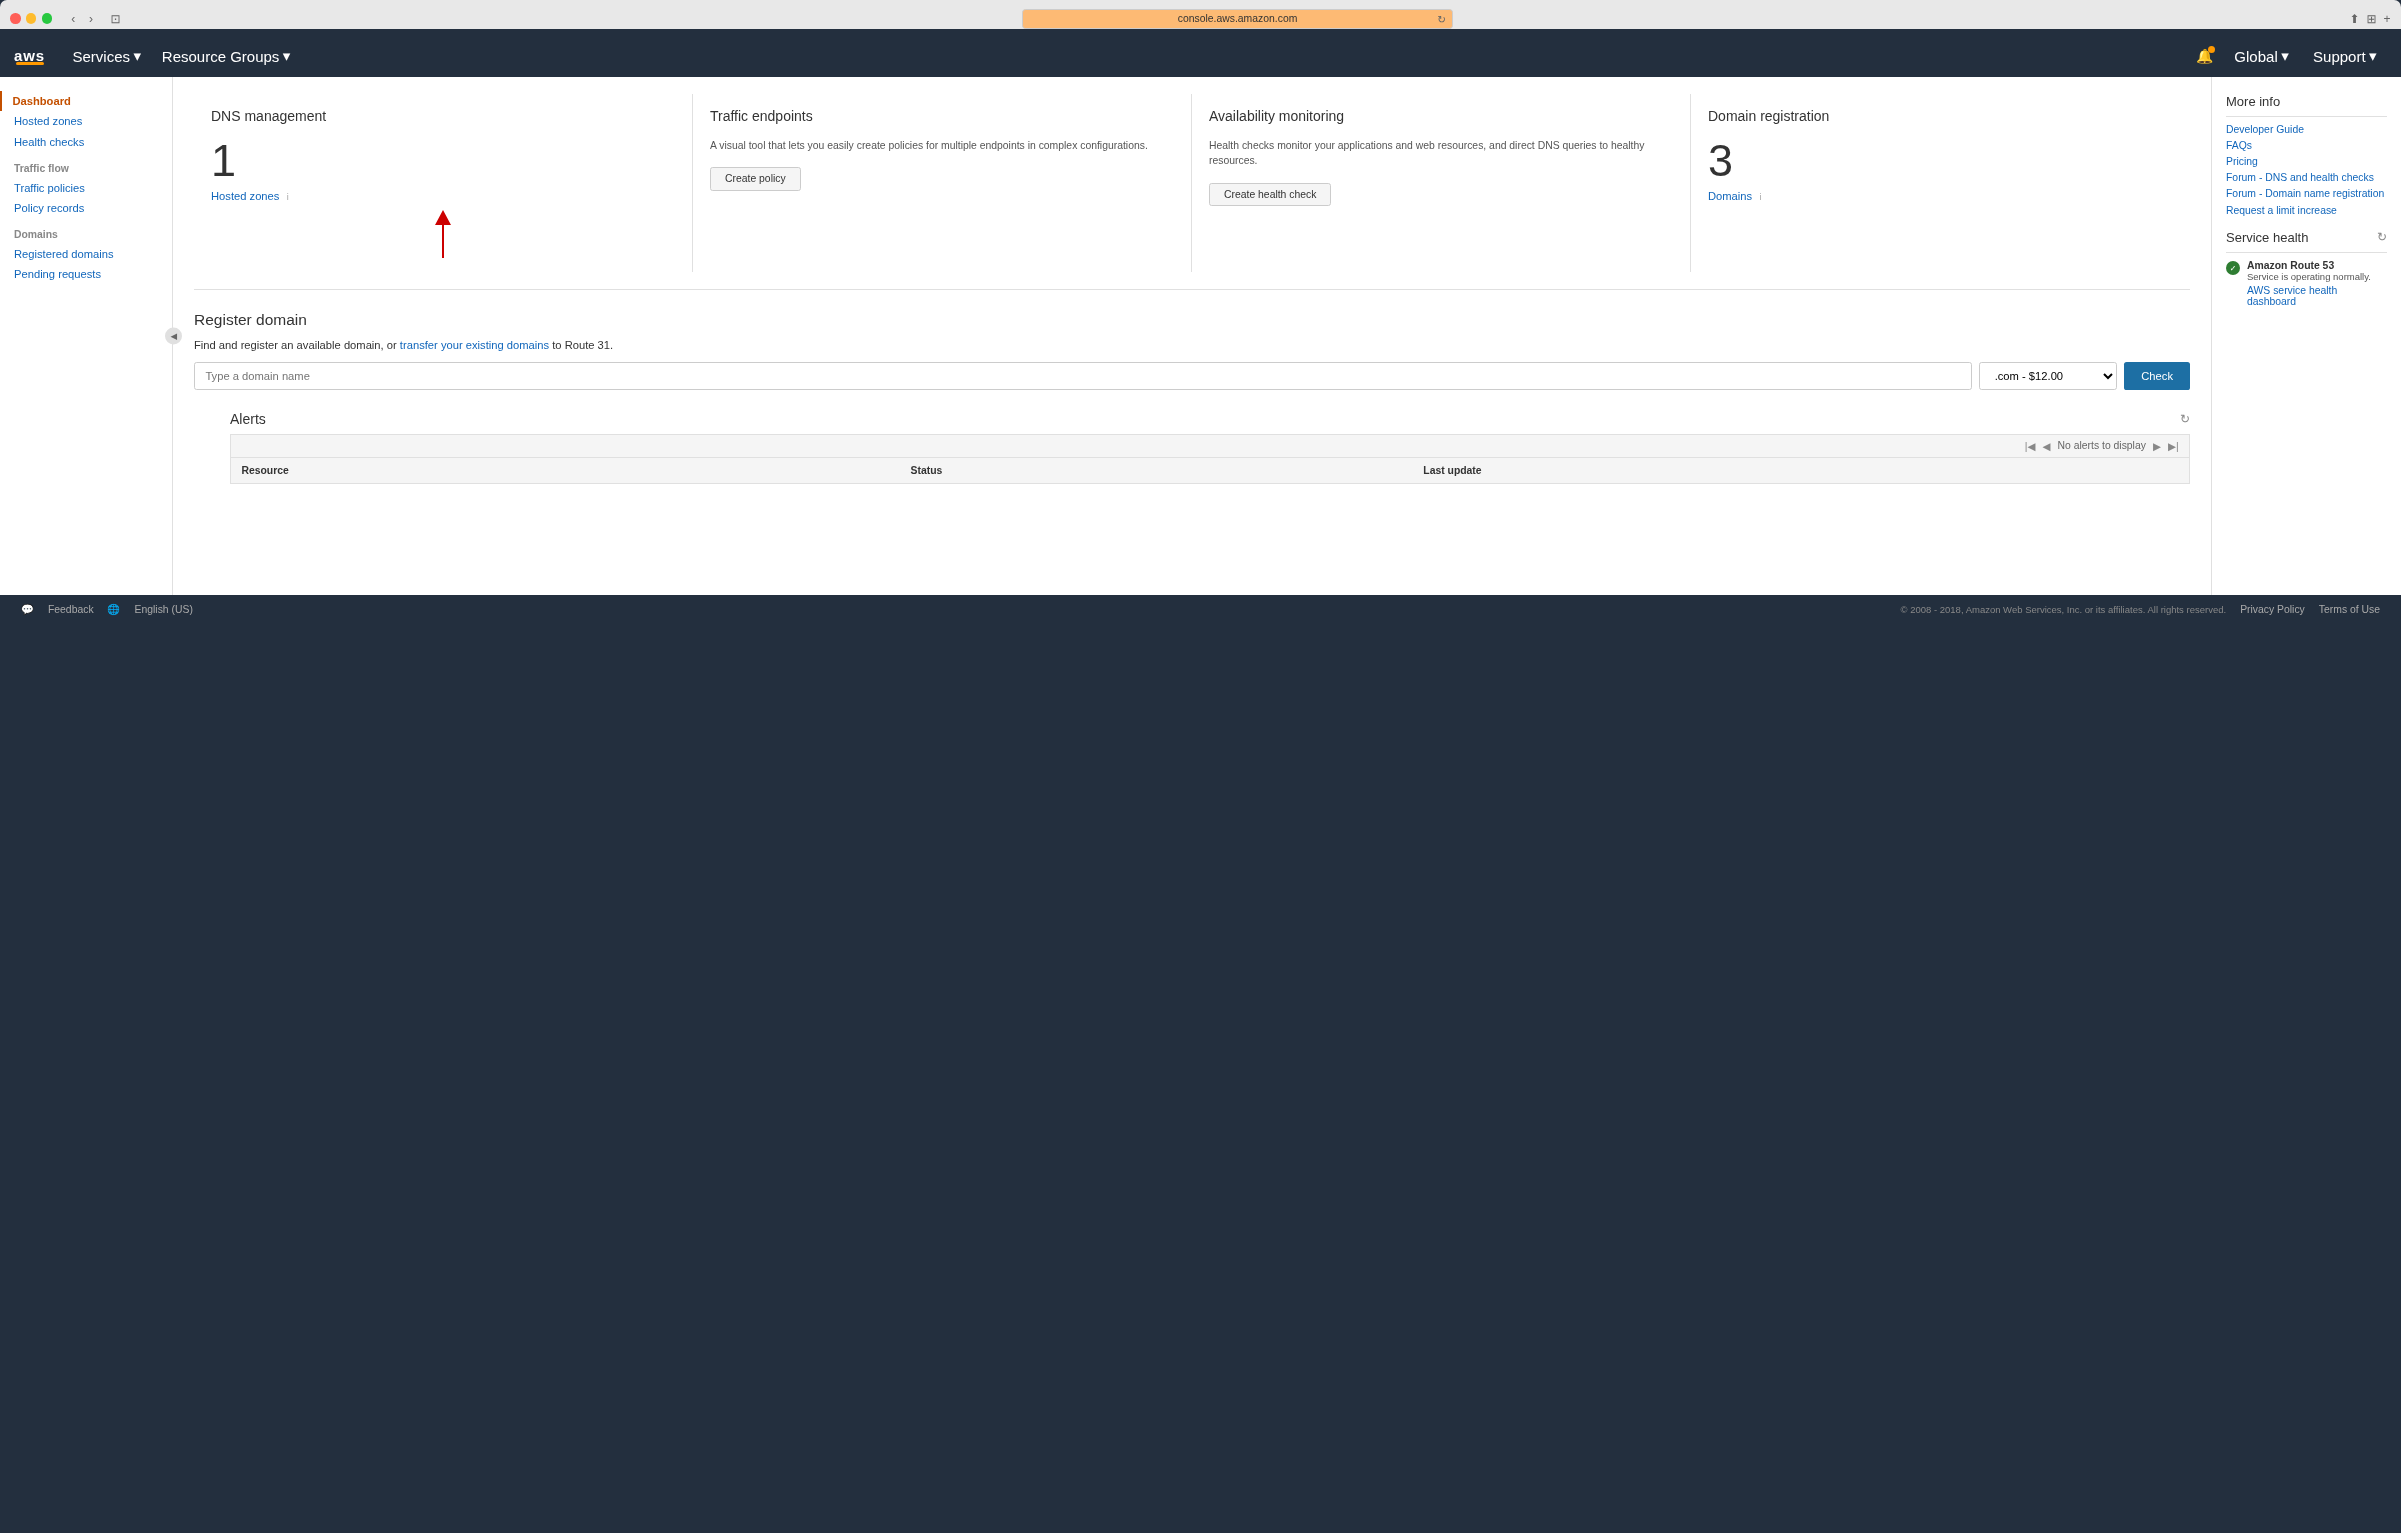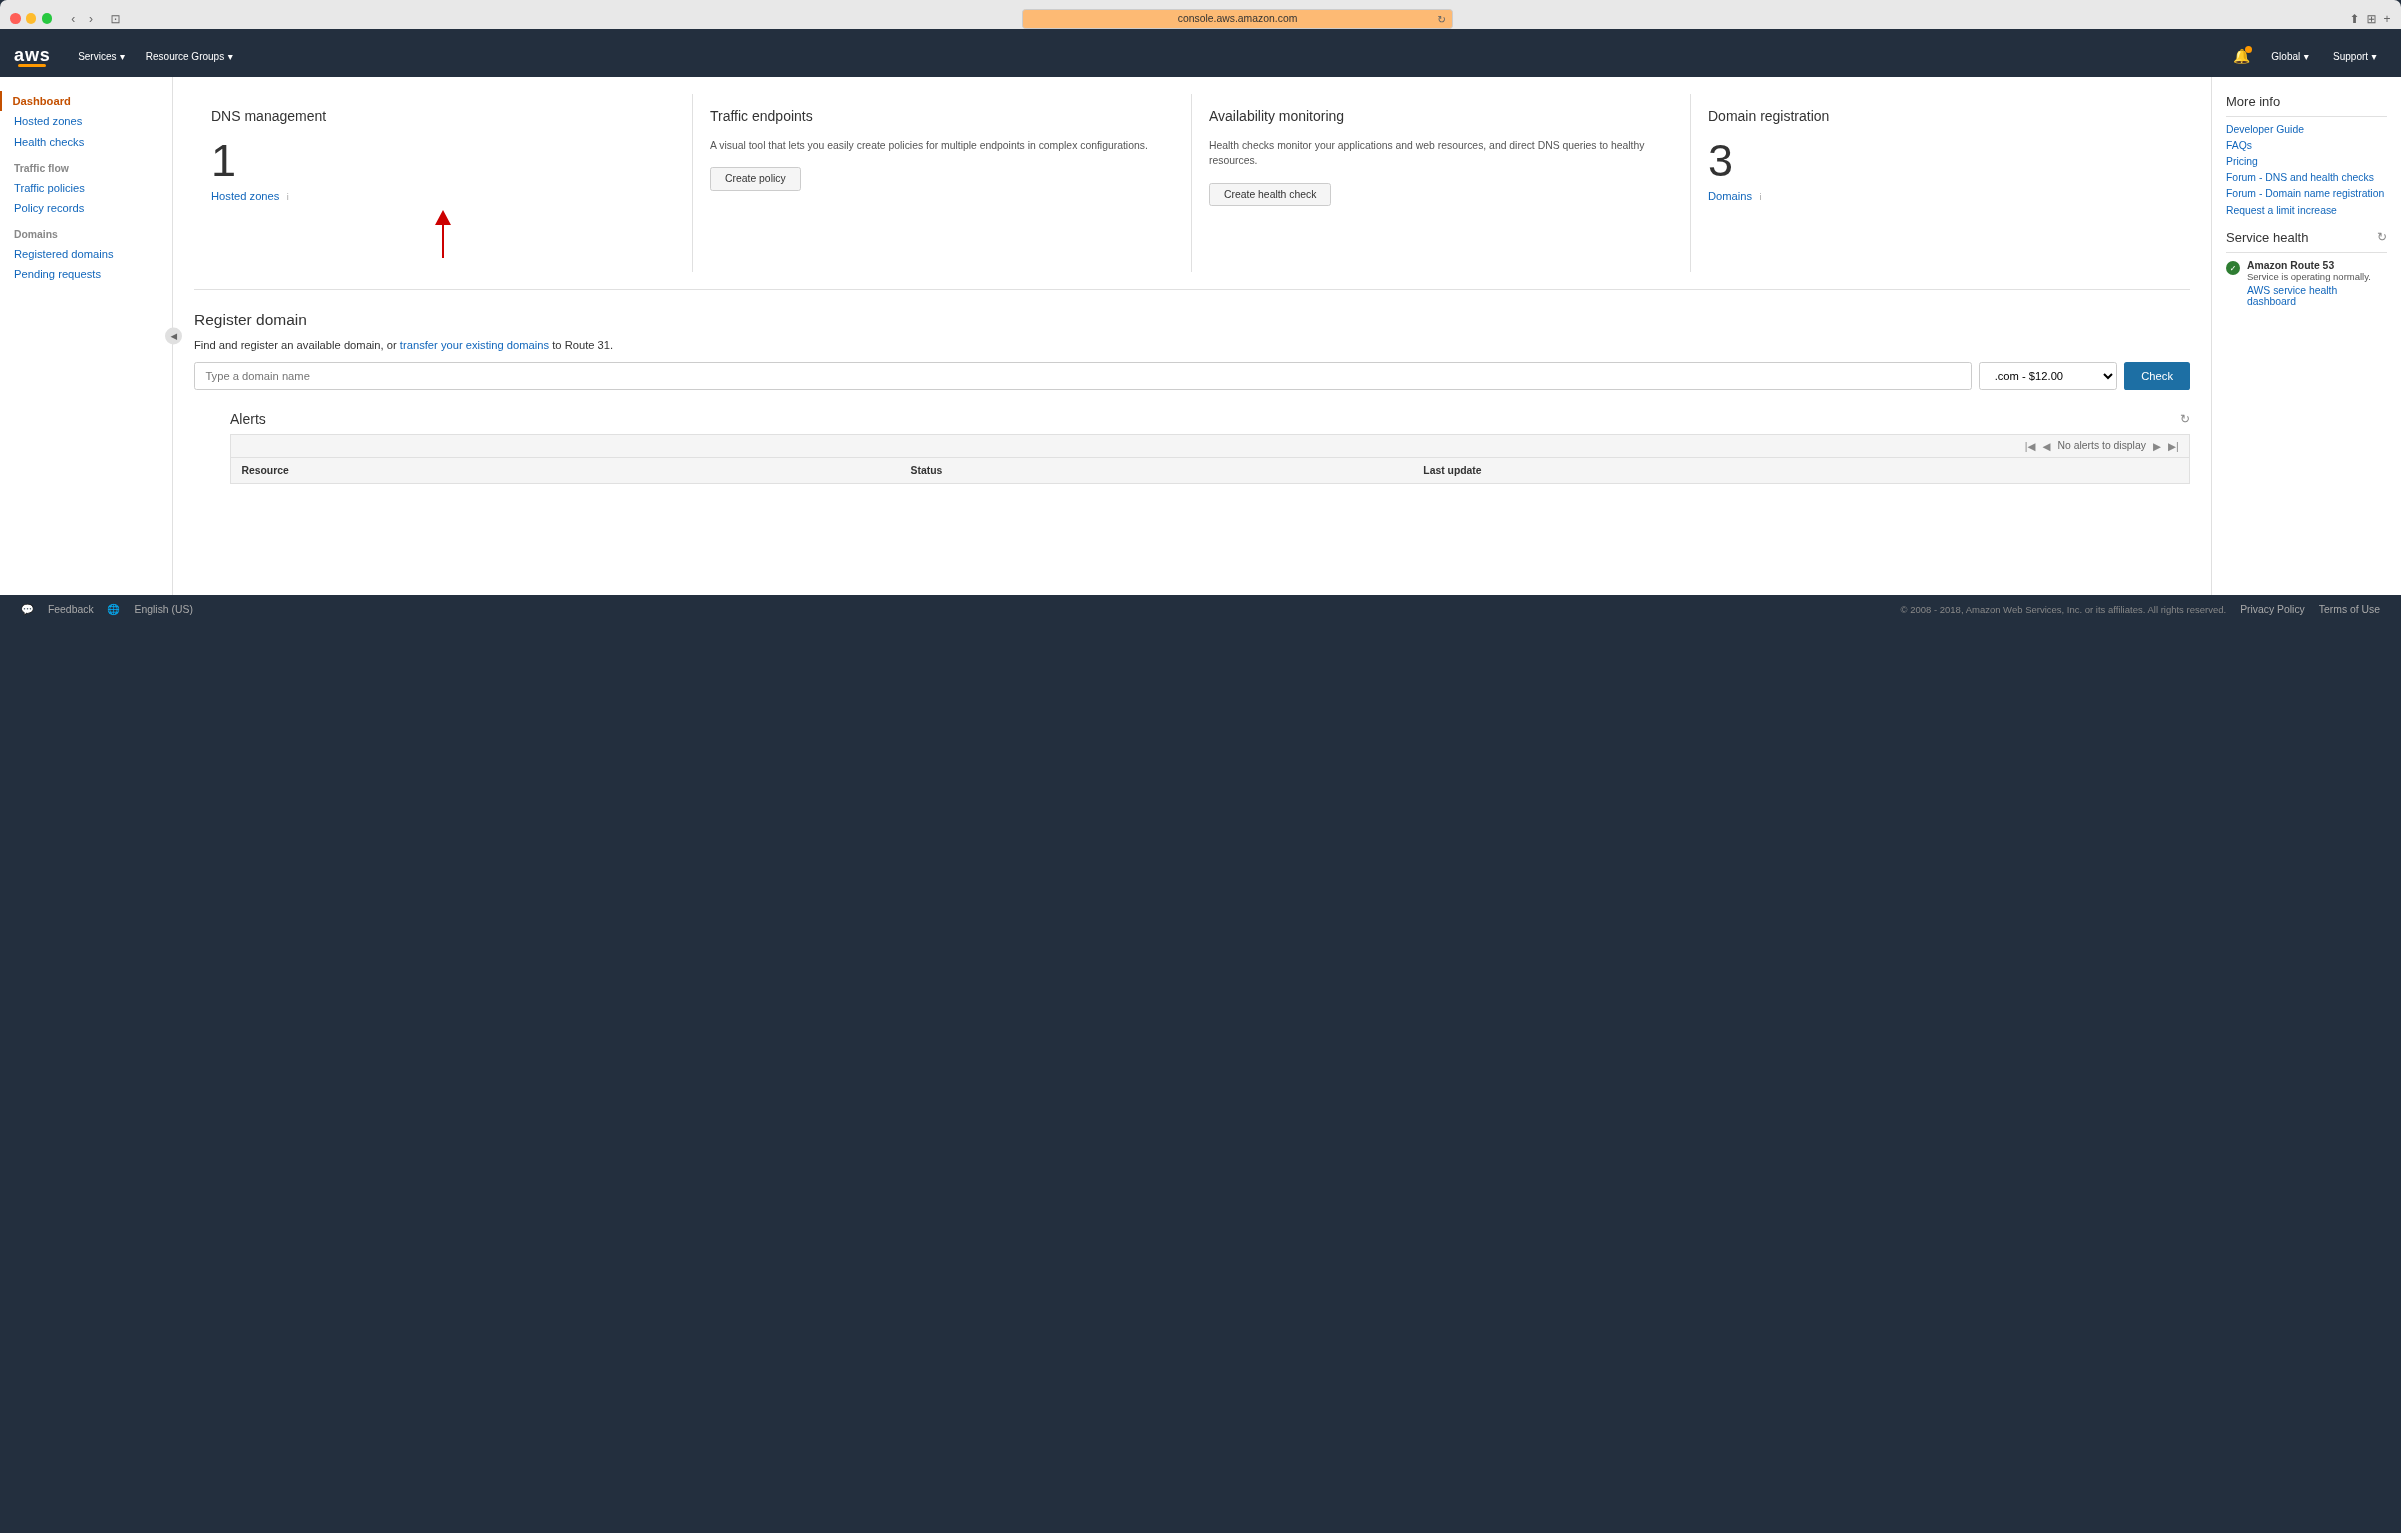--- a/index.html
+++ b/index.html
@@ -72,34 +72,34 @@
       height: 41px;
     }
     .aws-logo {
       margin-right: 17px;
       display: flex;
       flex-direction: column;
       align-items: center;
     }
     .aws-logo-text {
       color: white;
-      font-size: 18px;
+      font-size: 15px;
       font-weight: bold;
       letter-spacing: 0.9px;
     }
     .aws-logo-underline {
       width: 28px;
       height: 2.6px;
       background: #ff9900;
       border-radius: 1.7px;
       margin-top: -1.7px;
     }
     .nav-btn-aws {
       background: none; border: none; color: white;
-      font-size: 10px; cursor: pointer; padding: 0 10.4px;
+      font-size: 15px; cursor: pointer; padding: 0 10.4px;
       display: flex; align-items: center; gap: 3.5px;
       height: 41px;
     }
     .nav-spacer { flex: 1; }
     .nav-right { display: flex; align-items: center; gap: 3.5px; }
     .bell-icon { color: white; font-size: 14px; position: relative; }
     .bell-dot {
       position: absolute;
       top: -1.7px; right: -1.7px;
       width: 7px; height: 7px;

